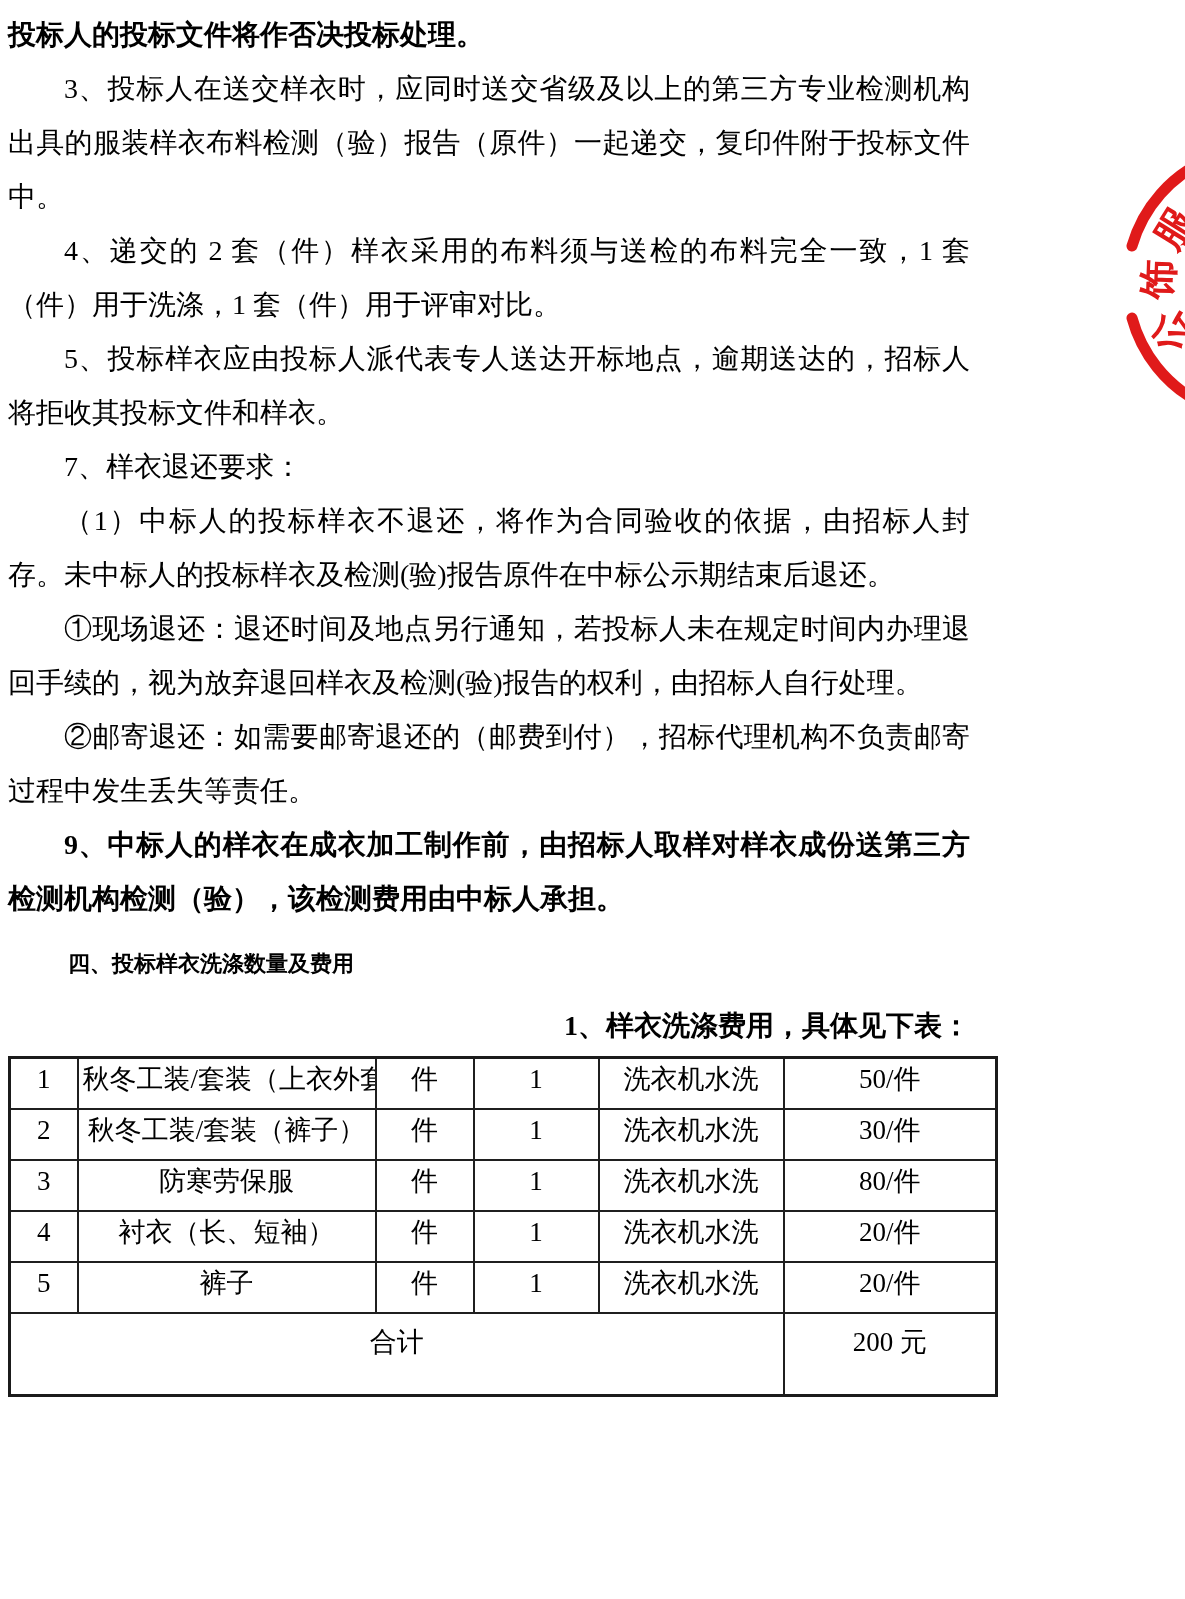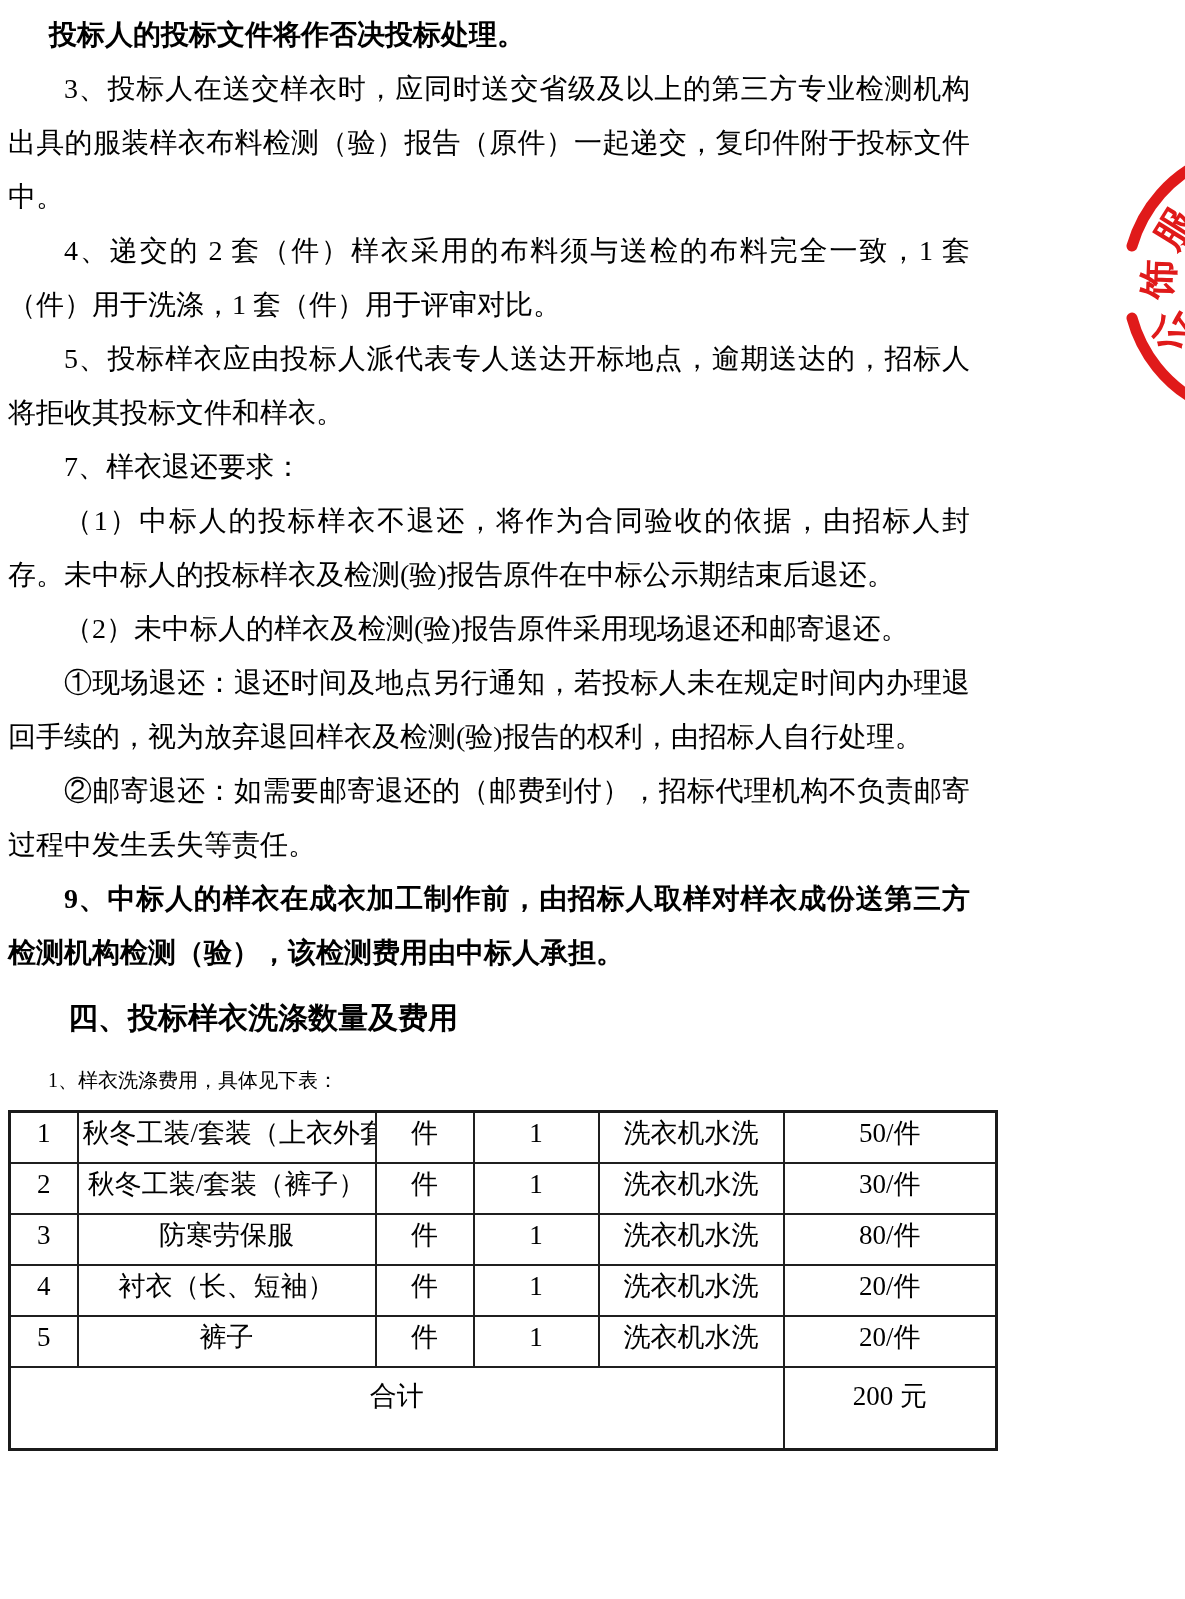--- a/index.html
+++ b/index.html
@@ -20,35 +20,36 @@
   }
   .para{
     width:962px;
     font-size:28px;
     line-height:54px;
     text-align:justify;
     margin:0;
     text-indent:2em;
     word-break:break-all;
   }
-  .para.no-indent{text-indent:0;margin-left:41px;}
+  .para.no-indent{text-indent:0;}
   .para.bold{font-weight:bold;}
   .section-heading{
-    font-size:30px;
+    font-size:22px;
     font-weight:bold;
     line-height:48px;
     margin:14px 0 0 60px;
   }
   .table-intro{
-    font-size:20px;
-    font-weight:normal;
+    font-size:28px;
+    font-weight:bold;
     line-height:44px;
     margin:16px 0 0 0;
     text-indent:2em;
     width:962px;
+    text-align:right;
   }
   table.fee-table{
     border-collapse:collapse;
     table-layout:fixed;
     width:987px;
     margin-top:8px;
     border:3px solid #1b1b1b;
   }
   table.fee-table td,
   table.fee-table th{
@@ -84,21 +85,20 @@
 <div class="page">
   <div class="content">
 
     <p class="para no-indent bold">投标人的投标文件将作否决投标处理。</p>
 
     <p class="para">3、投标人在送交样衣时，应同时送交省级及以上的第三方专业检测机构出具的服装样衣布料检测（验）报告（原件）一起递交，复印件附于投标文件中。</p>
     <p class="para">4、递交的 2 套（件）样衣采用的布料须与送检的布料完全一致，1 套（件）用于洗涤，1 套（件）用于评审对比。</p>
     <p class="para">5、投标样衣应由投标人派代表专人送达开标地点，逾期送达的，招标人将拒收其投标文件和样衣。</p>
     <p class="para">7、样衣退还要求：</p>
     <p class="para">（1）中标人的投标样衣不退还，将作为合同验收的依据，由招标人封存。未中标人的投标样衣及检测(验)报告原件在中标公示期结束后退还。</p>
-    <p class="para">（2）未中标人的样衣及检测(验)报告原件采用现场退还和邮寄退还。</p>
     <p class="para">①现场退还：退还时间及地点另行通知，若投标人未在规定时间内办理退回手续的，视为放弃退回样衣及检测(验)报告的权利，由招标人自行处理。</p>
     <p class="para">②邮寄退还：如需要邮寄退还的（邮费到付），招标代理机构不负责邮寄过程中发生丢失等责任。</p>
     <p class="para bold">9、中标人的样衣在成衣加工制作前，由招标人取样对样衣成份送第三方检测机构检测（验），该检测费用由中标人承担。</p>
 
     <h2 class="section-heading">四、投标样衣洗涤数量及费用</h2>
 
     <p class="table-intro">1、样衣洗涤费用，具体见下表：</p>
 
     <table class="fee-table">
       <colgroup>

